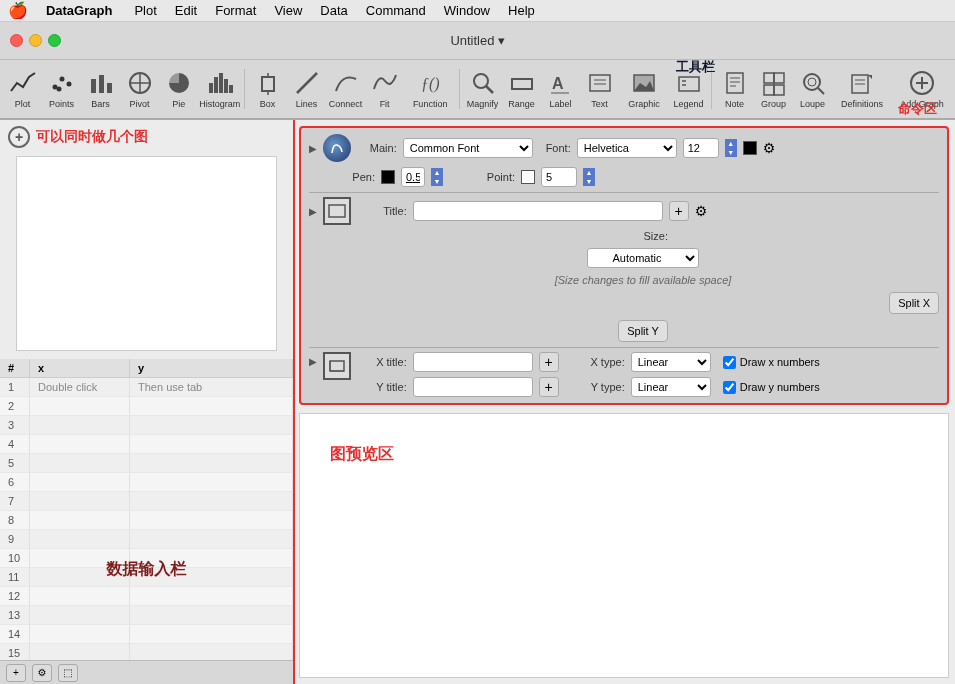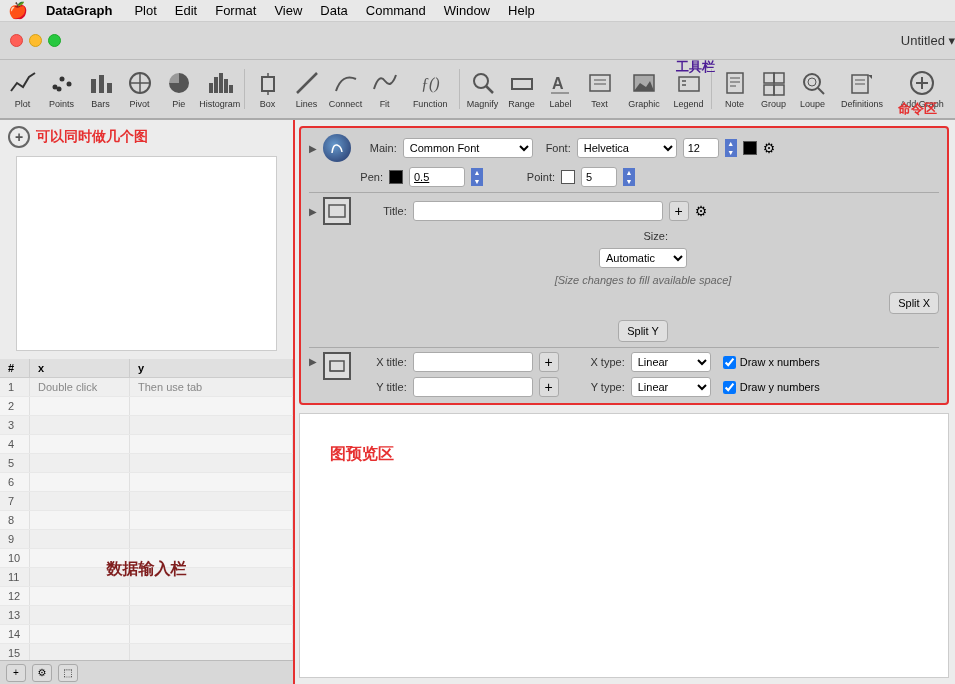--- a/index.html
+++ b/index.html
@@ -5,21 +5,21 @@
     * { box-sizing: border-box; margin: 0; padding: 0; }
     body { font-family: -apple-system, BlinkMacSystemFont, 'Helvetica Neue', Helvetica, Arial, sans-serif; font-size: 12px; background: #ececec; overflow: hidden; width: 955px; height: 684px; }
 
     
     .menubar { background: #e8e8e8; height: 22px; display: flex; align-items: center; padding: 0 8px; border-bottom: 1px solid #ccc; font-size: 13px; gap: 2px; }
     .menubar-apple { margin-right: 8px; font-size: 16px; }
     .menubar-app { font-weight: bold; margin-right: 4px; }
     .menubar-item { padding: 2px 8px; border-radius: 4px; cursor: default; }
 
     
-    .titlebar { background: #d8d8d8; height: 38px; display: flex; align-items: center; justify-content: flex-end; border-bottom: 1px solid #bbb; position: relative; }
+    .titlebar { background: #d8d8d8; height: 38px; display: flex; align-items: center; justify-content: center; border-bottom: 1px solid #bbb; position: relative; }
     .traffic-lights { position: absolute; left: 10px; display: flex; gap: 6px; align-items: center; }
     .traffic-light { width: 13px; height: 13px; border-radius: 50%; cursor: pointer; }
     .tl-red { background: #ff5f57; border: 1px solid #e0443e; }
     .tl-yellow { background: #febc2e; border: 1px solid #d4a017; }
     .tl-green { background: #28c840; border: 1px solid #1aab29; }
     .title-text { font-size: 13px; color: #333; }
 
     
     .toolbar { background: #d8d8d8; height: 60px; display: flex; align-items: center; padding: 0 4px; gap: 2px; border-bottom: 2px solid #aaa; position: relative; }
     .toolbar-btn { display: flex; flex-direction: column; align-items: center; justify-content: center; width: 44px; height: 52px; cursor: pointer; border-radius: 4px; font-size: 9px; color: #333; gap: 2px; }
@@ -259,21 +259,21 @@
   </div>
   <div class="toolbar-btn" style="min-width:58px;text-align:center;">
     <svg viewBox="0 0 28 28">
         <circle cx="14" cy="14" r="11" fill="none" stroke="#555" stroke-width="2"></circle>
         <line x1="14" y1="8" x2="14" y2="20" stroke="#555" stroke-width="2"></line>
         <line x1="8" y1="14" x2="20" y2="14" stroke="#555" stroke-width="2"></line>
       </svg>
     <span class="toolbar-label">Add Graph</span>
   </div>
 
-  <div style="position:absolute; top:-2px; right:240px; color:#4c1d95; font-size:13px; font-weight:bold; pointer-events:none;"><span>工具栏</span></div>
+  <div style="position:absolute; top:-2px; right:240px; color:#0f172a; font-size:13px; font-weight:bold; pointer-events:none;"><span>工具栏</span></div>
 </div>
 
 <div class="main-layout">
 
   <div class="left-panel">
 
     <div style="padding:6px 8px 0 8px; position:relative;">
       <div style="display:flex; align-items:center; gap:6px; margin-bottom:4px;">
         <div style="width:22px; height:22px; border:2px solid #666; border-radius:50%; display:flex; align-items:center; justify-content:center; cursor:pointer; font-size:14px; font-weight:bold; color:#555;">+</div>
         <span style="color:#e63030; font-size:14px; font-weight:bold;">可以同时做几个图</span>
@@ -405,23 +405,23 @@
         <input class="cmd-input" style="width: 36px;" type="text" value="12">
         <div style="display:inline-flex; flex-direction:column; gap:0;">
           <button style="width:12px; height:9px; background:#5577cc; border:none; cursor:pointer; font-size:7px; color:white; line-height:1; display:flex; align-items:center; justify-content:center;">▲</button>
           <button style="width:12px; height:9px; background:#5577cc; border:none; cursor:pointer; font-size:7px; color:white; line-height:1; display:flex; align-items:center; justify-content:center;">▼</button>
         </div>
         <div style="width:14px; height:14px; background:#000; border:1px solid #555;"></div>
         <button class="gear-btn">⚙</button>
       </div>
 
       <div style="display:flex; align-items:center; gap:6px; margin-bottom:5px; padding-left:38px;">
-        <span class="cmd-label" style="min-width:28px;margin-left:8px;">Pen:</span>
+        <span class="cmd-label" style="min-width:28px;">Pen:</span>
         <div style="width:14px; height:14px; background:#000; border:1px solid #555;"></div>
-        <input class="cmd-input" style="width: 56px; text-decoration: underline;" type="text" value="0.5">
+        <input class="cmd-input" style="width: 24px; text-decoration: underline;" type="text" value="0.5">
         <div style="display:inline-flex; flex-direction:column; gap:0;">
           <button style="width:12px; height:9px; background:#5577cc; border:none; cursor:pointer; font-size:7px; color:white; line-height:1;">▲</button>
           <button style="width:12px; height:9px; background:#5577cc; border:none; cursor:pointer; font-size:7px; color:white; line-height:1;">▼</button>
         </div>
         <span class="cmd-label" style="min-width:36px; margin-left:30px;">Point:</span>
         <div style="width:14px; height:14px; border:1px solid #555; background:white;"></div>
         <input class="cmd-input" style="width: 36px;" type="text" value="5">
         <div style="display:inline-flex; flex-direction:column; gap:0;">
           <button style="width:12px; height:9px; background:#5577cc; border:none; cursor:pointer; font-size:7px; color:white; line-height:1;">▲</button>
           <button style="width:12px; height:9px; background:#5577cc; border:none; cursor:pointer; font-size:7px; color:white; line-height:1;">▼</button>
@@ -438,21 +438,21 @@
             </svg>
         </div>
         <span class="cmd-label">Title:</span>
         <input class="cmd-input" style="width: 250px;" type="text" placeholder="">
         <button style="width:20px; height:20px; background:#ddd; border:1px solid #aaa; border-radius:3px; font-size:14px; cursor:pointer;">+</button>
         <button class="gear-btn">⚙</button>
       </div>
 
       <div style="display:flex; align-items:center; gap:6px; margin-bottom:5px; padding-left:38px;flex-direction:column;">
         <span class="cmd-label">Size:</span>
-        <select class="cmd-select" style="width:88px;">
+        <select class="cmd-select" style="width:112px;text-align:center;">
           <option>Automatic</option>
         </select>
         <span class="size-hint">[Size changes to fill available space]</span>
         <button class="cmd-btn" style="margin-left:auto;">Split X</button>
         <button class="cmd-btn">Split Y</button>
       </div>
 
       <div class="divider-row"></div>
 
       <div style="display:flex; align-items:flex-start; gap:6px; margin-top:4px;">

